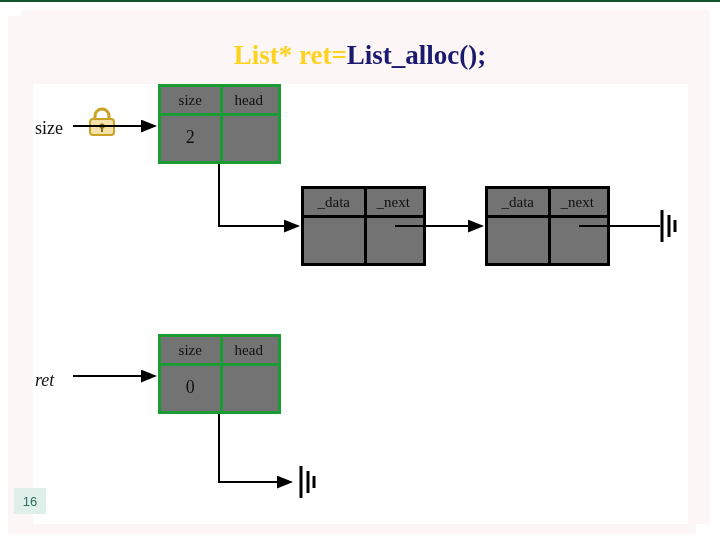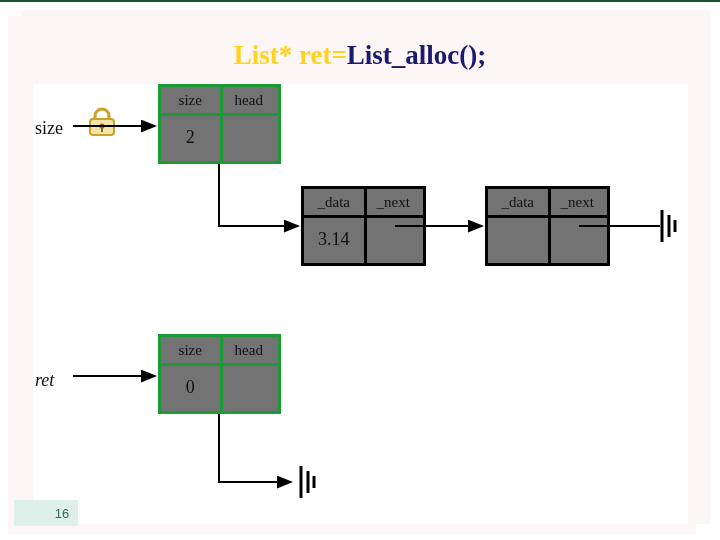--- a/index.html
+++ b/index.html
@@ -55,27 +55,27 @@
   #canvas{
     position:absolute;
     left:33px;top:82px;
     width:655px;height:440px;
     background:#ffffff;
   }
 
   
   #pagenum{
     position:absolute;
-    left:14px;bottom:14px;
+    left:14px;bottom:26px;
     width:32px;height:26px;
     background:#dff0ea;
     color:#2e6b5e;
     font-family:"Liberation Sans", sans-serif;
     font-size:13px;
-    display:flex;align-items:center;justify-content:center;padding-left:32px;
+    display:flex;align-items:center;justify-content:center;
   }
 
   
   .lbl{
     position:absolute;
     font-family:"Liberation Serif", serif;
     font-size:18px;
     color:#111111;
     white-space:nowrap;
   }
@@ -178,24 +178,20 @@
       </div>
     </div>
 
     <div class="box black" style="left:268px;top:102px;width:125px;height:80px;">
       <div class="hdr">
         <div class="cell">_data</div>
         <div class="cell">_next</div>
       </div>
       <div class="hdrline"></div>
       <div class="vline"></div>
-      <div class="body">
-        <div class="cell">3.14</div>
-        <div class="cell"></div>
-      </div>
     </div>
 
     <div class="box black" style="left:452px;top:102px;width:125px;height:80px;">
       <div class="hdr">
         <div class="cell">_data</div>
         <div class="cell">_next</div>
       </div>
       <div class="hdrline"></div>
       <div class="vline"></div>
       <div class="body">

